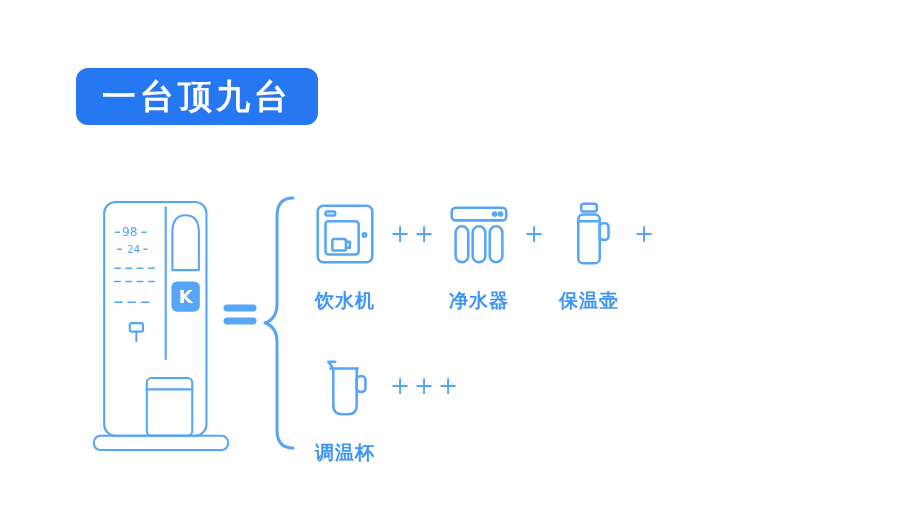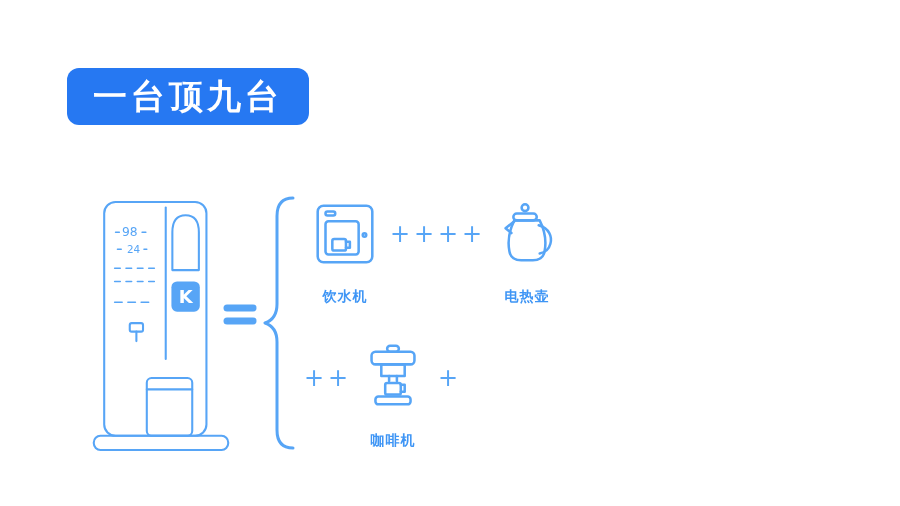--- a/index.html
+++ b/index.html
@@ -3,37 +3,37 @@
 <meta charset="utf-8">
 <style>
   html,body{margin:0;padding:0;background:#fff;}
   body{
     width:900px;height:506px;position:relative;overflow:hidden;
     font-family:"DejaVu Sans","Liberation Sans",sans-serif;
   }
   .stage{position:absolute;inset:0;background:#fff;}
 
   .badge{
-    position:absolute;left:67px;top:68px;
+    position:absolute;left:76px;top:68px;
     background:var(--badge-bg,#2678f2);color:var(--badge-text,#fff);
     font-size:34px;font-weight:700;letter-spacing:4px;
     padding:8px 26px;border-radius:12px;line-height:1.2;
   }
 
   .product{position:absolute;left:90px;top:196px;color:var(--line,#57a5f6);}
   .equals{position:absolute;left:222px;top:296px;color:var(--line,#57a5f6);}
   .brace{position:absolute;left:258px;top:194px;color:var(--line,#57a5f6);}
 
   .grid{position:absolute;left:302px;top:196px;width:580px;}
   .row{display:flex;align-items:flex-start;}
   .row.second{margin-top:34px;}
   .cell{display:flex;flex-direction:column;align-items:center;width:86px;}
   .icon{width:78px;height:78px;color:var(--line,#57a5f6);display:block;}
   .label{
-    margin-top:14px;font-size:14px;font-weight:600;
+    margin-top:14px;font-size:19px;font-weight:600;
     color:var(--label,#3e95f5);white-space:nowrap;letter-spacing:1px;
   }
   .plus{
     width:24px;text-align:center;color:var(--line,#57a5f6);
     font-size:24px;font-weight:400;margin-top:26px;line-height:1;
     user-select:none;
   }
   svg{display:block;}
 </style>
 </head>
@@ -102,58 +102,65 @@
           <circle cx="60" cy="40" r="1.8"></circle>
         </svg>
         <div class="label">饮水机</div>
       </div>
 
       <div class="plus">+</div>
 
 
       <div class="plus">+</div>
 
+      <div class="cell">
+        <svg class="icon" viewBox="0 0 80 80" fill="none" stroke="currentColor" stroke-width="2.6" stroke-linecap="round" stroke-linejoin="round">
+          <rect x="12" y="12" width="56" height="13" rx="4"></rect>
+          <circle cx="56" cy="18.5" r="1.6"></circle>
+          <circle cx="62" cy="18.5" r="1.6"></circle>
+          <rect x="16" y="31" width="13" height="37" rx="6.5"></rect>
+          <rect x="33.5" y="31" width="13" height="37" rx="6.5"></rect>
+          <rect x="51" y="31" width="13" height="37" rx="6.5"></rect>
+        </svg>
+        <div class="label">净水器</div>
+      </div>
+
+      <div class="plus">+</div>
+
+      <div class="cell">
+        <svg class="icon" viewBox="0 0 80 80" fill="none" stroke="currentColor" stroke-width="2.6" stroke-linecap="round" stroke-linejoin="round">
+          <rect x="32" y="8" width="16" height="8" rx="2.5"></rect>
+          <rect x="29" y="19" width="22" height="50" rx="5"></rect>
+          <path d="M29 26 h22"></path>
+          <rect x="51" y="28" width="9" height="17" rx="3.5"></rect>
+        </svg>
+        <div class="label">保温壶</div>
+      </div>
+
+      <div class="plus">+</div>
+
+
+    </div>
+
+    <div class="row second">
+
+      <div class="cell">
+        <svg class="icon" viewBox="0 0 80 80" fill="none" stroke="currentColor" stroke-width="2.6" stroke-linecap="round" stroke-linejoin="round">
+          <path d="M25 21 h28"></path>
+          <path d="M28 21 v38 q0 9 9 9 h6 q9 0 9 -9 v-38"></path>
+          <path d="M28 21 l-5 -7 h7"></path>
+          <rect x="52" y="29" width="9" height="16" rx="3.5"></rect>
+        </svg>
+        <div class="label">调温杯</div>
+      </div>
 
       <div class="plus">+</div>
 
 
       <div class="plus">+</div>
 
-      <div class="cell">
-        <svg class="icon" viewBox="0 0 80 80" fill="none" stroke="currentColor" stroke-width="2.6" stroke-linecap="round" stroke-linejoin="round">
-          <circle cx="38" cy="12" r="3.5"></circle>
-          <rect x="26" y="18" width="24" height="7" rx="3.5"></rect>
-          <path d="M27 25 c-5 10 -7 22 -5 32 c1 6 6 9 12 9 h12 c6 0 11 -3 12 -9 c2 -10 0 -22 -5 -32 z"></path>
-          <path d="M27 26 l-9 7 6 5"></path>
-          <path d="M52 30 c11 3 14 12 12 19 c-1.5 6 -6 9 -11 10"></path>
-        </svg>
-        <div class="label">电热壶</div>
-      </div>
-
-    </div>
-
-    <div class="row second">
-
-
-      <div class="plus">+</div>
-
-
-      <div class="plus">+</div>
-
-      <div class="cell">
-        <svg class="icon" viewBox="0 0 80 80" fill="none" stroke="currentColor" stroke-width="2.6" stroke-linecap="round" stroke-linejoin="round">
-          <rect x="34" y="6" width="12" height="6" rx="3"></rect>
-          <rect x="18" y="12" width="44" height="13" rx="4"></rect>
-          <rect x="28" y="25" width="24" height="12"></rect>
-          <path d="M36 37 v5 M44 37 v5"></path>
-          <rect x="32" y="44" width="16" height="12" rx="2"></rect>
-          <path d="M48 46 h4 v7 h-4"></path>
-          <rect x="22" y="58" width="36" height="8" rx="3"></rect>
-        </svg>
-        <div class="label">咖啡机</div>
-      </div>
 
       <div class="plus">+</div>
 
 
     </div>
   </div>
 </div>
 
 </body></html>

